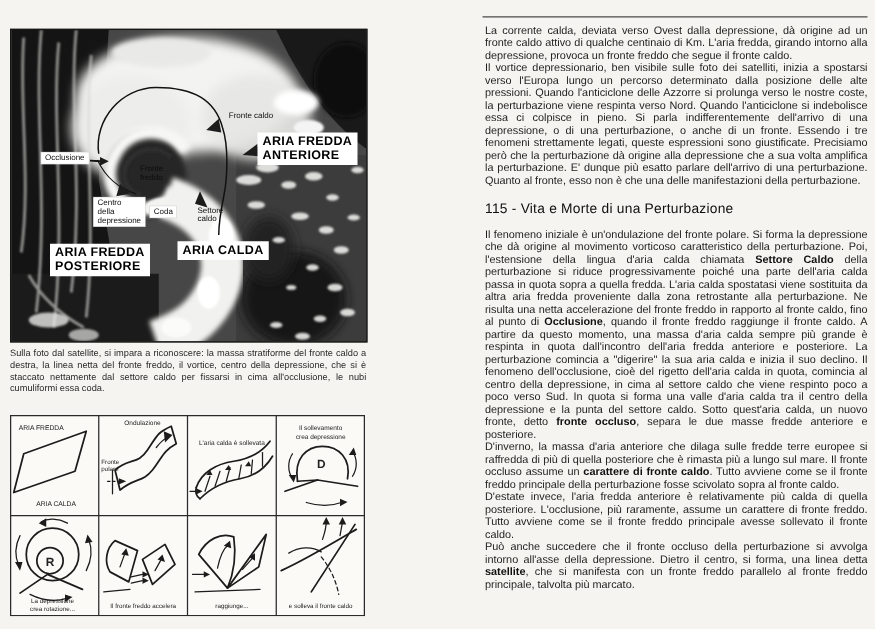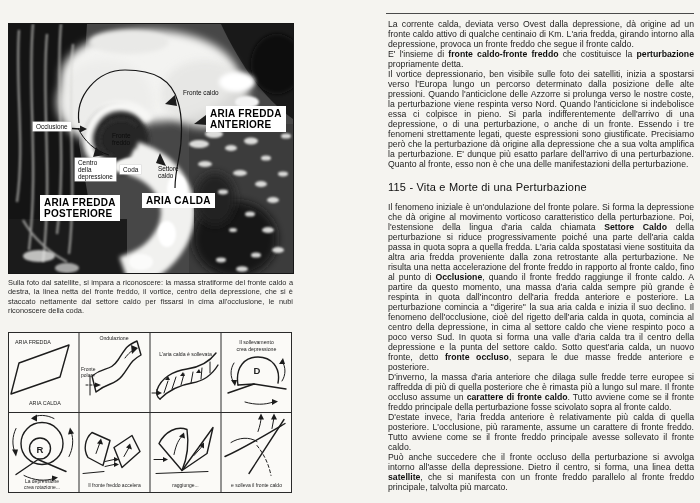--- a/index.html
+++ b/index.html
@@ -169,21 +169,21 @@
 della
 depressione</div>
     <div class="ph-label ph-box" style="left:111px;top:141px;">Coda</div>
     <div class="ph-label" style="left:149px;top:141px;">Settore
 caldo</div>
     <div class="ph-label ph-big" style="left:133px;top:169px;">ARIA CALDA</div>
     <div class="ph-label ph-big" style="left:31px;top:171px;">ARIA FREDDA
 POSTERIORE</div>
   </div>
 
-  <div class="caption">Sulla foto dal satellite, si impara a riconoscere: la massa stratiforme del fronte caldo a destra, la linea netta del fronte freddo, il vortice, centro della depressione, che si è staccato nettamente dal settore caldo per fissarsi in cima all'occlusione, le nubi riconoscere della coda.</div>
+  <div class="caption">Sulla foto dal satellite, si impara a riconoscere: la massa stratiforme del fronte caldo a destra, la linea netta del fronte freddo, il vortice, centro della depressione, che si è staccato nettamente dal settore caldo per fissarsi in cima all'occlusione, le nubi cumuliformi essa coda.</div>
 
   <div class="diagram-grid">
     <svg width="284" height="161" viewBox="0 0 284 161">
       <rect x="0.5" y="0.5" width="283" height="160" fill="#fbfaf7" stroke="#2a2a2a" stroke-width="1"></rect>
       <line x1="71" y1="0.5" x2="71" y2="160.5" stroke="#2a2a2a" stroke-width="1"></line>
       <line x1="142" y1="0.5" x2="142" y2="160.5" stroke="#2a2a2a" stroke-width="1"></line>
       <line x1="213" y1="0.5" x2="213" y2="160.5" stroke="#2a2a2a" stroke-width="1"></line>
       <line x1="0.5" y1="80.5" x2="283.5" y2="80.5" stroke="#2a2a2a" stroke-width="1"></line>
 
       <g>
@@ -294,21 +294,20 @@
         <polygon class="ah" points="50,7 53,1 56,7"></polygon>
         <text class="gt" x="35.5" y="74" font-size="5" text-anchor="middle">e solleva il fronte caldo</text>
       </g>
     </svg>
   </div>
 
   <div class="header-rule"></div>
 
   <div class="text-column">
     <p><span>La corrente calda, deviata verso Ovest dalla depressione, dà origine ad un fronte caldo attivo di qualche centinaio di Km. L'aria fredda, girando intorno alla depressione, provoca un fronte freddo che segue il fronte caldo.</span></p>
-    <p><span>E' l'insieme di </span><b>fronte caldo-fronte freddo</b><span> che costituisce la </span><b>perturbazione</b><span> propriamente detta.</span></p>
     <p><span>Il vortice depressionario, ben visibile sulle foto dei satelliti, inizia a spostarsi verso l'Europa lungo un percorso determinato dalla posizione delle alte pressioni. Quando l'anticiclone delle Azzorre si prolunga verso le nostre coste, la perturbazione viene respinta verso Nord. Quando l'anticiclone si indebolisce essa ci colpisce in pieno. Si parla indifferentemente dell'arrivo di una depressione, o di una perturbazione, o anche di un fronte. Essendo i tre fenomeni strettamente legati, queste espressioni sono giustificate. Precisiamo però che la perturbazione dà origine alla depressione che a sua volta amplifica la perturbazione. E' dunque più esatto parlare dell'arrivo di una perturbazione. Quanto al fronte, esso non è che una delle manifestazioni della perturbazione.</span></p>
 
     <h2 class="section-heading">115 - Vita e Morte di una Perturbazione</h2>
 
     <p><span>Il fenomeno iniziale è un'ondulazione del fronte polare. Si forma la depressione che dà origine al movimento vorticoso caratteristico della perturbazione. Poi, l'estensione della lingua d'aria calda chiamata </span><b>Settore Caldo</b><span> della perturbazione si riduce progressivamente poiché una parte dell'aria calda passa in quota sopra a quella fredda. L'aria calda spostatasi viene sostituita da altra aria fredda proveniente dalla zona retrostante alla perturbazione. Ne risulta una netta accelerazione del fronte freddo in rapporto al fronte caldo, fino al punto di </span><b>Occlusione</b><span>, quando il fronte freddo raggiunge il fronte caldo. A partire da questo momento, una massa d'aria calda sempre più grande è respinta in quota dall'incontro dell'aria fredda anteriore e posteriore. La perturbazione comincia a "digerire" la sua aria calda e inizia il suo declino. Il fenomeno dell'occlusione, cioè del rigetto dell'aria calda in quota, comincia al centro della depressione, in cima al settore caldo che viene respinto poco a poco verso Sud. In quota si forma una valle d'aria calda tra il centro della depressione e la punta del settore caldo. Sotto quest'aria calda, un nuovo fronte, detto </span><b>fronte occluso</b><span>, separa le due masse fredde anteriore e posteriore.</span></p>
     <p><span>D'inverno, la massa d'aria anteriore che dilaga sulle fredde terre europee si raffredda di più di quella posteriore che è rimasta più a lungo sul mare. Il fronte occluso assume un </span><b>carattere di fronte caldo</b><span>. Tutto avviene come se il fronte freddo principale della perturbazione fosse scivolato sopra al fronte caldo.</span></p>
     <p><span>D'estate invece, l'aria fredda anteriore è relativamente più calda di quella posteriore. L'occlusione, più raramente, assume un carattere di fronte freddo. Tutto avviene come se il fronte freddo principale avesse sollevato il fronte caldo.</span></p>
     <p><span>Può anche succedere che il fronte occluso della perturbazione si avvolga intorno all'asse della depressione. Dietro il centro, si forma, una linea detta </span><b>satellite</b><span>, che si manifesta con un fronte freddo parallelo al fronte freddo principale, talvolta più marcato.</span></p>
   </div>
 

